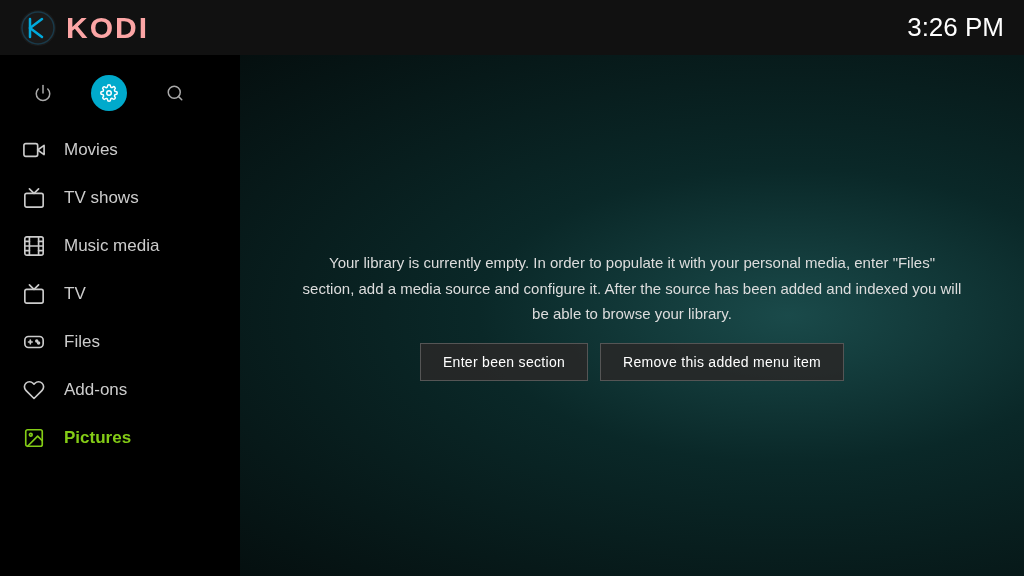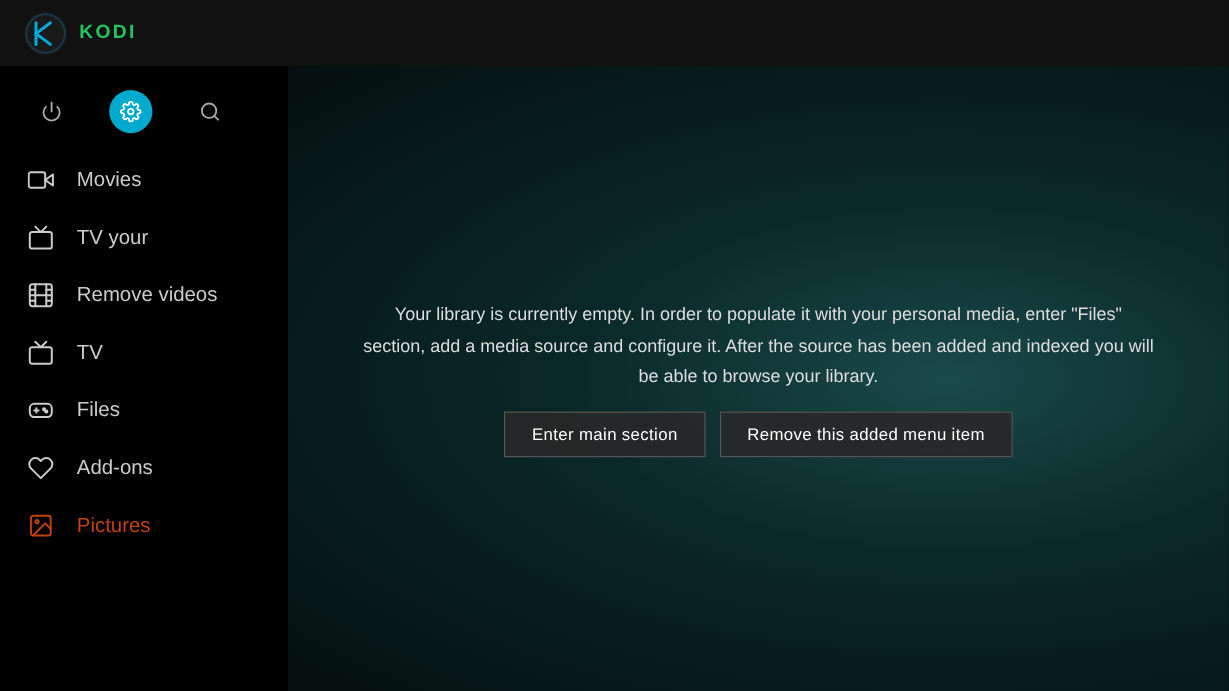--- a/index.html
+++ b/index.html
@@ -31,24 +31,24 @@
       align-items: center;
       gap: 10px;
     }
 
     .kodi-logo {
       width: 36px;
       height: 36px;
     }
 
     .kodi-title {
-      font-size: 16px;
+      font-size: 30px;
       font-weight: bold;
       letter-spacing: 2px;
-      color: #22c55e;
+      color: #fca5a5;
     }
 
     .header-time {
       font-size: 26px;
       font-weight: 300;
       color: #fff;
     }
 
     
     .sidebar {
@@ -99,21 +99,22 @@
       align-items: center;
       gap: 18px;
       padding: 12px 20px 12px 22px;
       cursor: pointer;
       color: #ccc;
       font-size: 17px;
       transition: background 0.1s;
     }
 
     .menu-item.disabled {
-      color: #c2410c;
+      color: #84cc16;
+      font-weight: bold;
     }
 
     .menu-icon {
       width: 24px;
       height: 24px;
       display: flex;
       align-items: center;
       justify-content: center;
       font-size: 16px;
       flex-shrink: 0;
@@ -173,20 +174,21 @@
 
       <g fill="none" stroke="#00aadd" stroke-width="2.5" stroke-linecap="round" stroke-linejoin="round">
         <line x1="10" y1="9" x2="10" y2="27"></line>
         <line x1="10" y1="18" x2="22" y2="9"></line>
         <line x1="10" y1="18" x2="22" y2="27"></line>
       </g>
       <circle cx="18" cy="18" r="16" fill="none" stroke="#1a5a7a" stroke-width="1.5" opacity="0.5"></circle>
     </svg>
     <span class="kodi-title">KODI</span>
   </div>
+  <span class="header-time">3:26 PM</span>
 </div>
 
 <div class="sidebar">
 
   <div class="sidebar-icons">
     <div class="sidebar-icon-btn" title="Power">
       <svg width="18" height="18" viewBox="0 0 24 24" fill="none" stroke="currentColor" stroke-width="2" stroke-linecap="round">
         <path d="M18.36 6.64A9 9 0 1 1 5.64 6.64"></path>
         <line x1="12" y1="2" x2="12" y2="12"></line>
       </svg>
@@ -217,38 +219,38 @@
       <span>Movies</span>
     </div>
 
     <div class="menu-item">
       <div class="menu-icon">
         <svg width="22" height="22" viewBox="0 0 24 24" fill="none" stroke="currentColor" stroke-width="1.8" stroke-linecap="round" stroke-linejoin="round">
           <rect x="2" y="7" width="20" height="15" rx="2" ry="2"></rect>
           <polyline points="17 2 12 7 7 2"></polyline>
         </svg>
       </div>
-      <span>TV your</span>
+      <span>TV shows</span>
     </div>
 
 
     <div class="menu-item">
       <div class="menu-icon">
         <svg width="22" height="22" viewBox="0 0 24 24" fill="none" stroke="currentColor" stroke-width="1.8" stroke-linecap="round" stroke-linejoin="round">
           <rect x="2" y="2" width="20" height="20" rx="2.18" ry="2.18"></rect>
           <line x1="7" y1="2" x2="7" y2="22"></line>
           <line x1="17" y1="2" x2="17" y2="22"></line>
           <line x1="2" y1="12" x2="22" y2="12"></line>
           <line x1="2" y1="7" x2="7" y2="7"></line>
           <line x1="2" y1="17" x2="7" y2="17"></line>
           <line x1="17" y1="17" x2="22" y2="17"></line>
           <line x1="17" y1="7" x2="22" y2="7"></line>
         </svg>
       </div>
-      <span>Remove videos</span>
+      <span>Music media</span>
     </div>
 
     <div class="menu-item">
       <div class="menu-icon">
         <svg width="22" height="22" viewBox="0 0 24 24" fill="none" stroke="currentColor" stroke-width="1.8" stroke-linecap="round" stroke-linejoin="round">
           <rect x="2" y="7" width="20" height="15" rx="2" ry="2"></rect>
           <polyline points="17 2 12 7 7 2"></polyline>
         </svg>
       </div>
       <span>TV</span>
@@ -288,17 +290,17 @@
       <span>Pictures</span>
     </div>
 
   </div>
 </div>
 
 <div class="main-content">
   <div class="message-box">
     <p class="message-text">Your library is currently empty. In order to populate it with your personal media, enter "Files" section, add a media source and configure it. After the source has been added and indexed you will be able to browse your library.</p>
     <div class="message-buttons">
-      <button class="btn">Enter main section</button>
+      <button class="btn">Enter been section</button>
       <button class="btn">Remove this added menu item</button>
     </div>
   </div>
 </div>
 
 </body></html>

